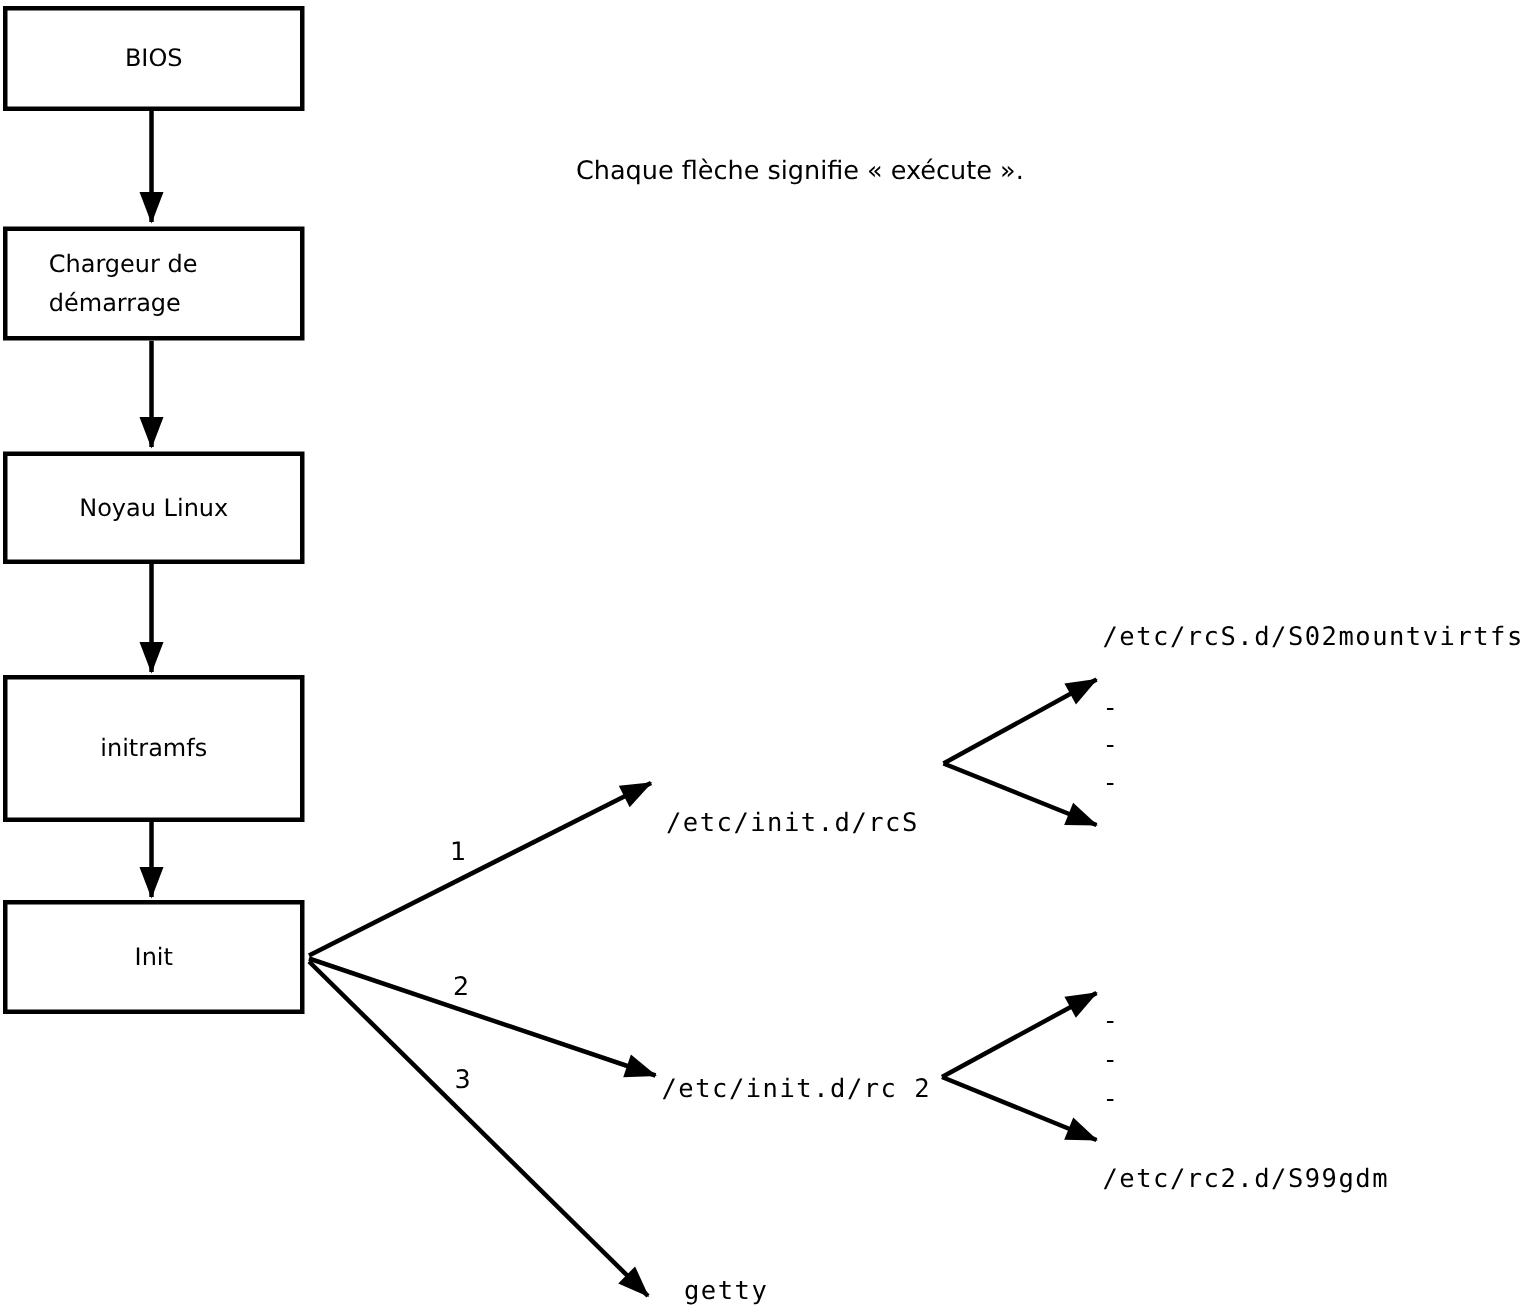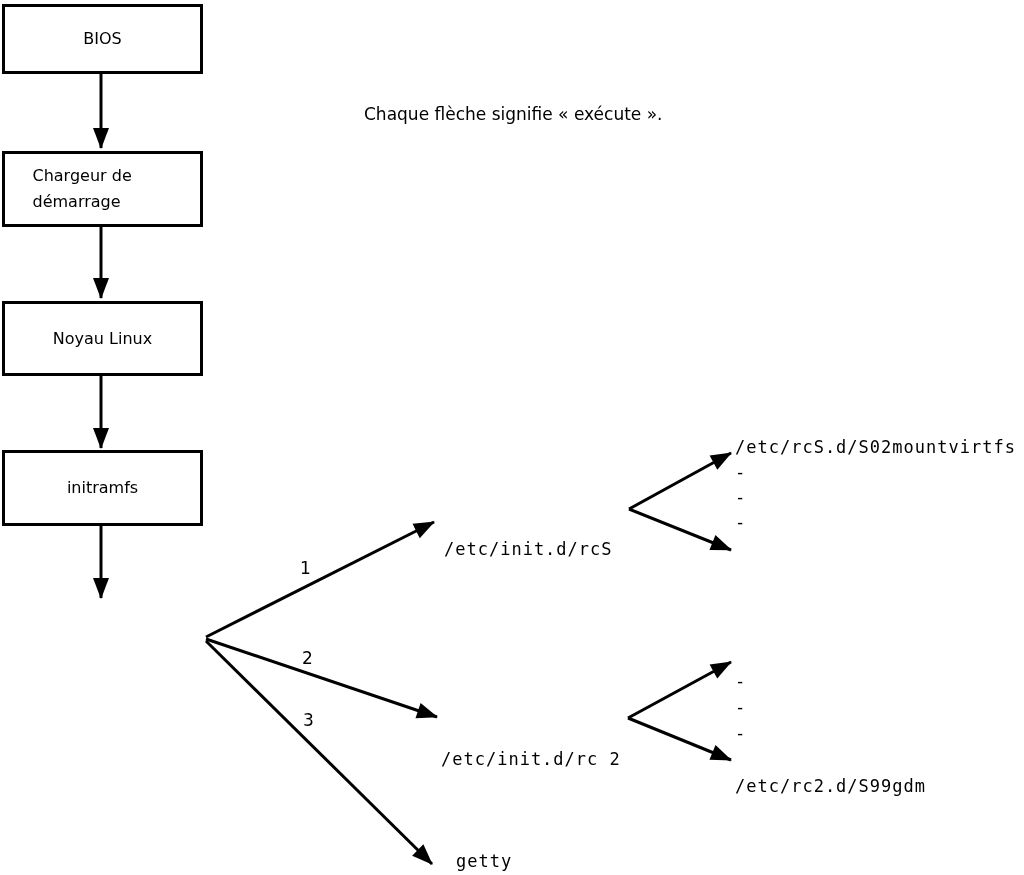--- a/index.html
+++ b/index.html
@@ -82,50 +82,53 @@
     <line x1="206" y1="639" x2="437" y2="717" stroke="#000" stroke-width="3" marker-end="url(#ah)"></line>
     <line x1="206" y1="641" x2="432" y2="864" stroke="#000" stroke-width="3" marker-end="url(#ah)"></line>
 
     <line x1="629" y1="509" x2="731" y2="453" stroke="#000" stroke-width="3" marker-end="url(#ah)"></line>
     <line x1="629" y1="509" x2="731" y2="550" stroke="#000" stroke-width="3" marker-end="url(#ah)"></line>
 
     <line x1="628" y1="718" x2="731" y2="662" stroke="#000" stroke-width="3" marker-end="url(#ah)"></line>
     <line x1="628" y1="718" x2="731" y2="760" stroke="#000" stroke-width="3" marker-end="url(#ah)"></line>
   </svg>
 
-  <div class="caption" style="left:364px; top:104px;">Chaque flèche signifie « exécute ».</div>
+  <div class="caption" style="left:384px; top:104px;">Chaque flèche signifie « exécute ».</div>
 
   <div class="box" style="top:4px; height:70px;">
     <span class="lbl">BIOS</span>
   </div>
 
   <div class="box" style="top:151px; height:76px;">
     <span class="lbl wrap">Chargeur de démarrage</span>
   </div>
 
   <div class="box" style="top:301px; height:75px;justify-content:center;">
     <span class="lbl">Noyau Linux</span>
   </div>
 
-  <div class="box" style="top:450px; height:76px;">
+  <div class="box" style="top:450px; height:98px;">
     <span class="lbl">initramfs</span>
   </div>
 
+  <div class="box" style="top:600px; height:76px;">
+    <span class="lbl">Init</span>
+  </div>
 
   <div class="num" style="left:300px; top:558px;">1</div>
   <div class="num" style="left:302px; top:648px;">2</div>
   <div class="num" style="left:303px; top:710px;">3</div>
 
   <div class="mono" style="left:444px; top:499px;margin-top:40px;">/etc/init.d/rcS</div>
-  <div class="mono" style="left:735px; top:437px;">/etc/rcS.d/S02mountvirtfs</div>
+  <div class="mono" style="left:735px; top:415px;">/etc/rcS.d/S02mountvirtfs</div>
   <div class="mono" style="left:735px; top:462px;">-</div>
   <div class="mono" style="left:735px; top:487px;">-</div>
   <div class="mono" style="left:735px; top:512px;">-</div>
 
-  <div class="mono" style="left:441px; top:749px;">/etc/init.d/rc 2</div>
+  <div class="mono" style="left:441px; top:716px;">/etc/init.d/rc 2</div>
   <div class="mono" style="left:735px; top:671px;">-</div>
   <div class="mono" style="left:735px; top:697px;">-</div>
   <div class="mono" style="left:735px; top:723px;">-</div>
   <div class="mono" style="left:735px; top:776px;">/etc/rc2.d/S99gdm</div>
 
   <div class="mono" style="left:456px; top:851px;">getty</div>
 
 </div>
 
 </body></html>

